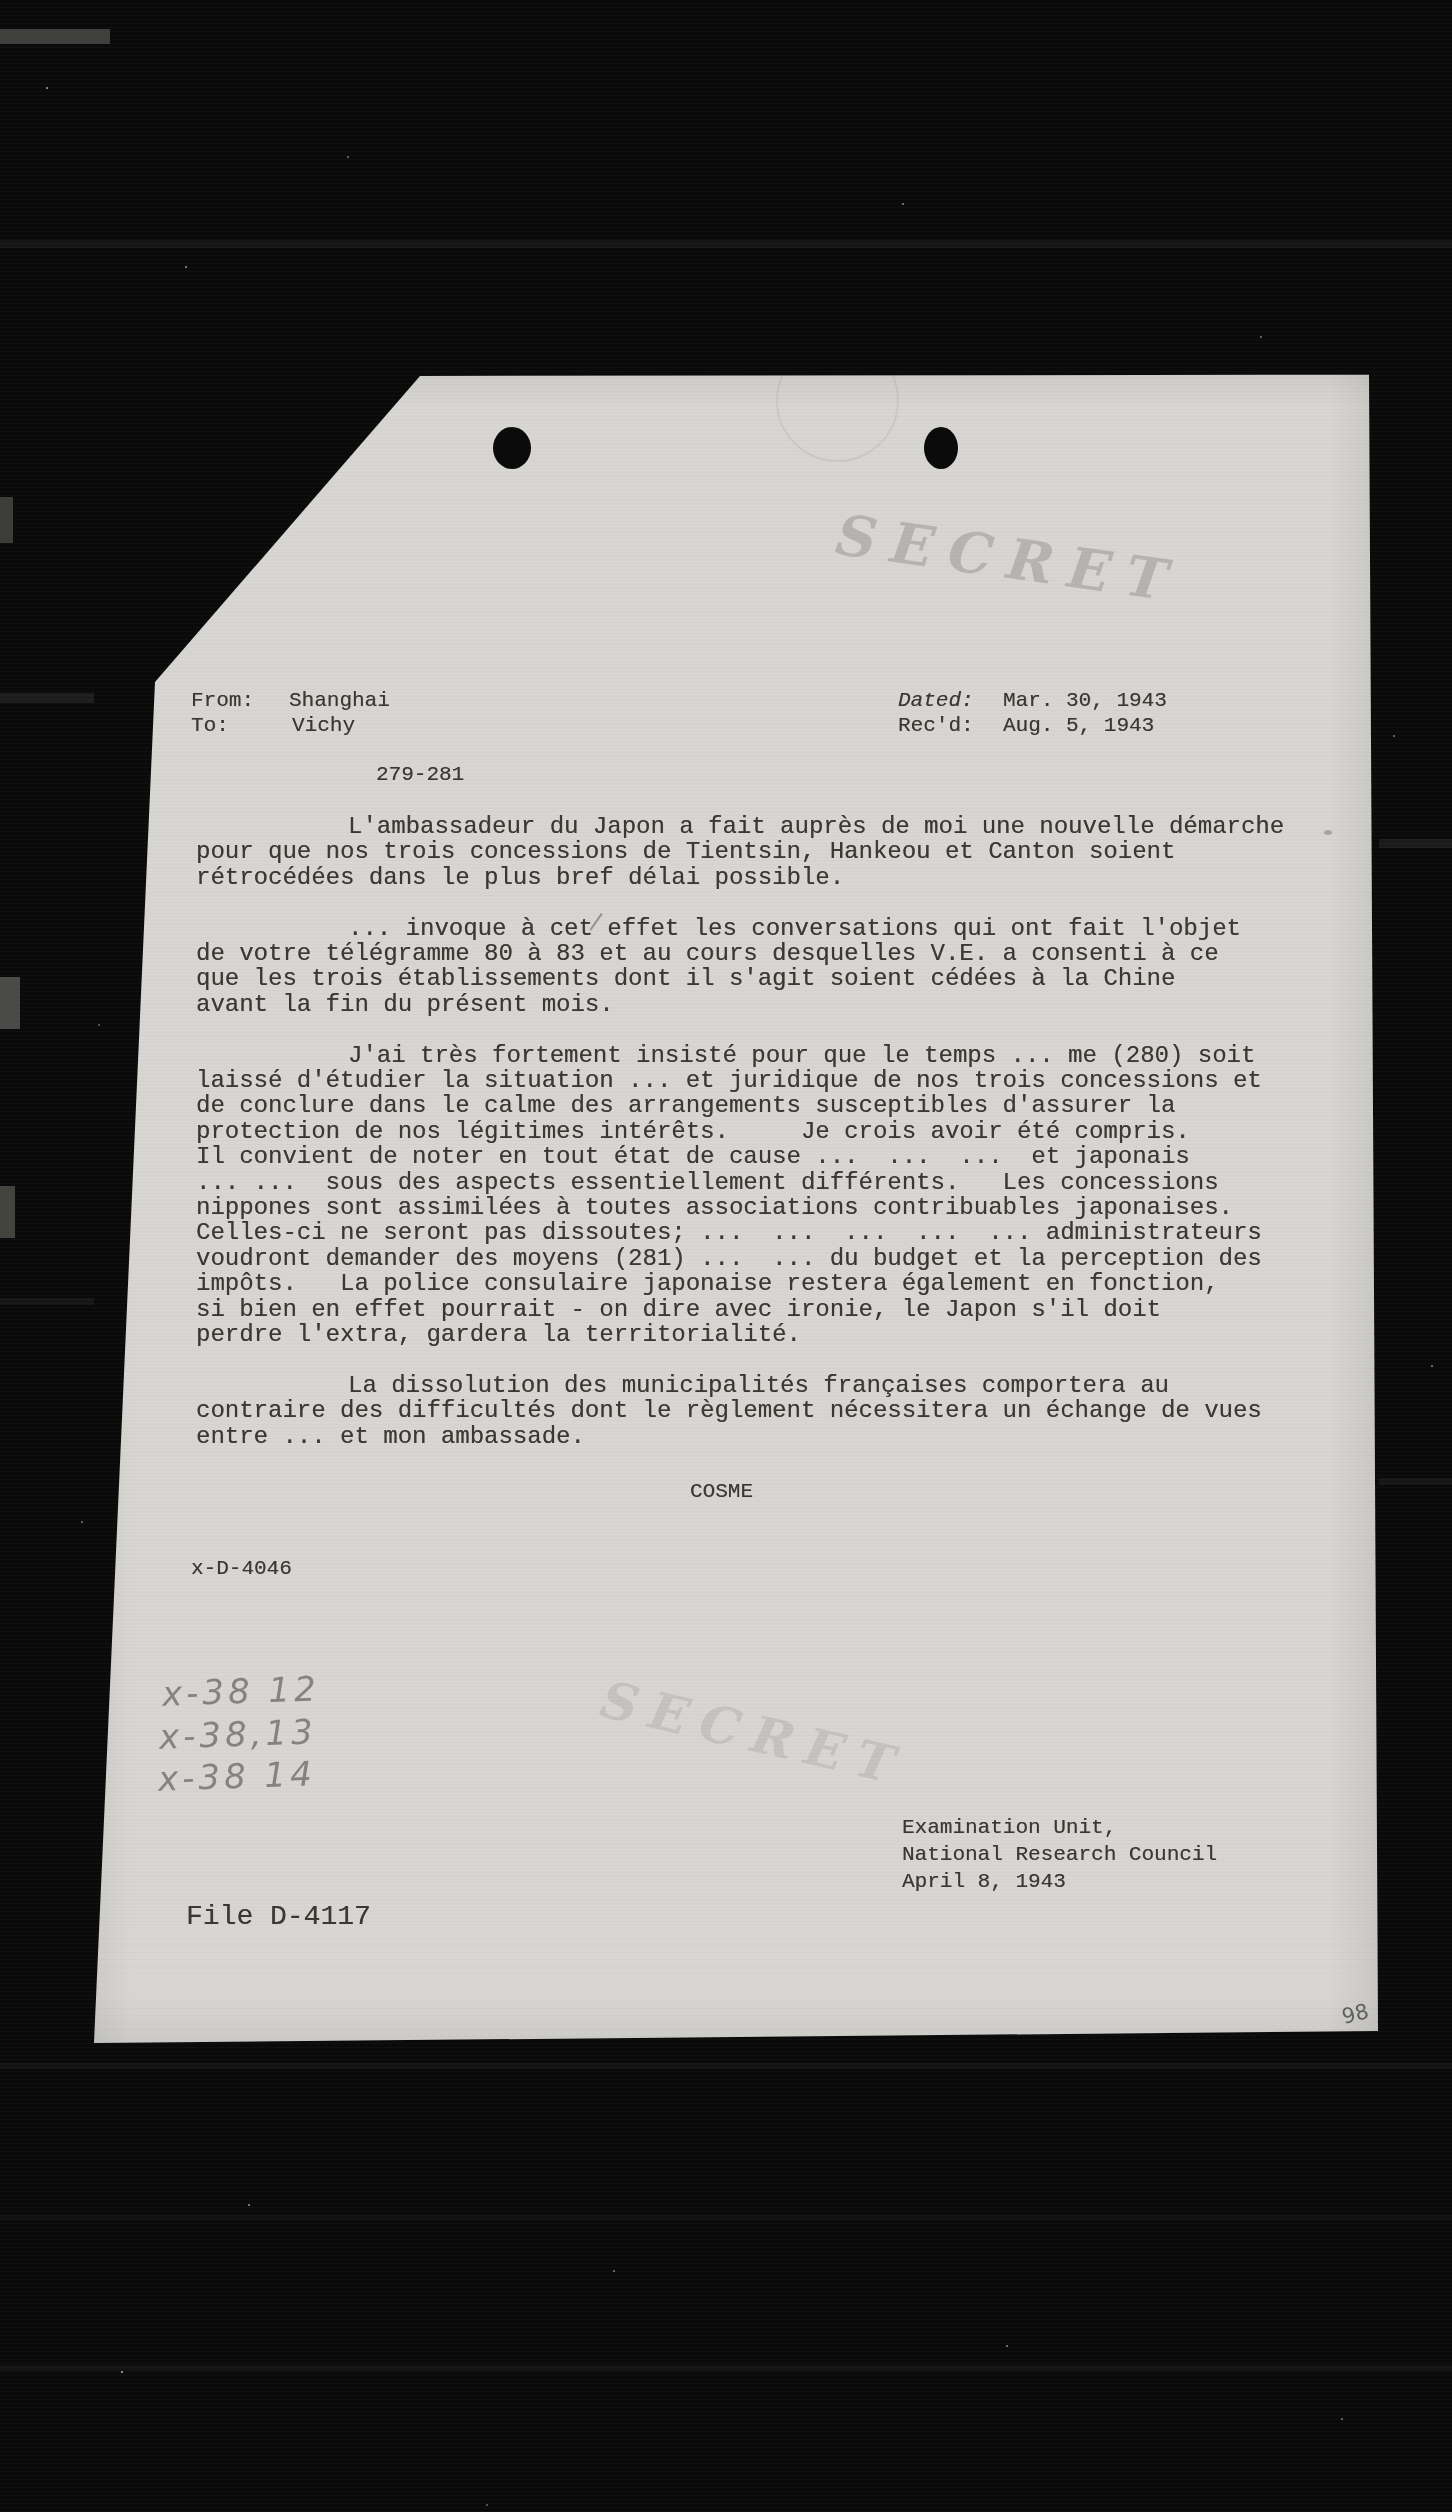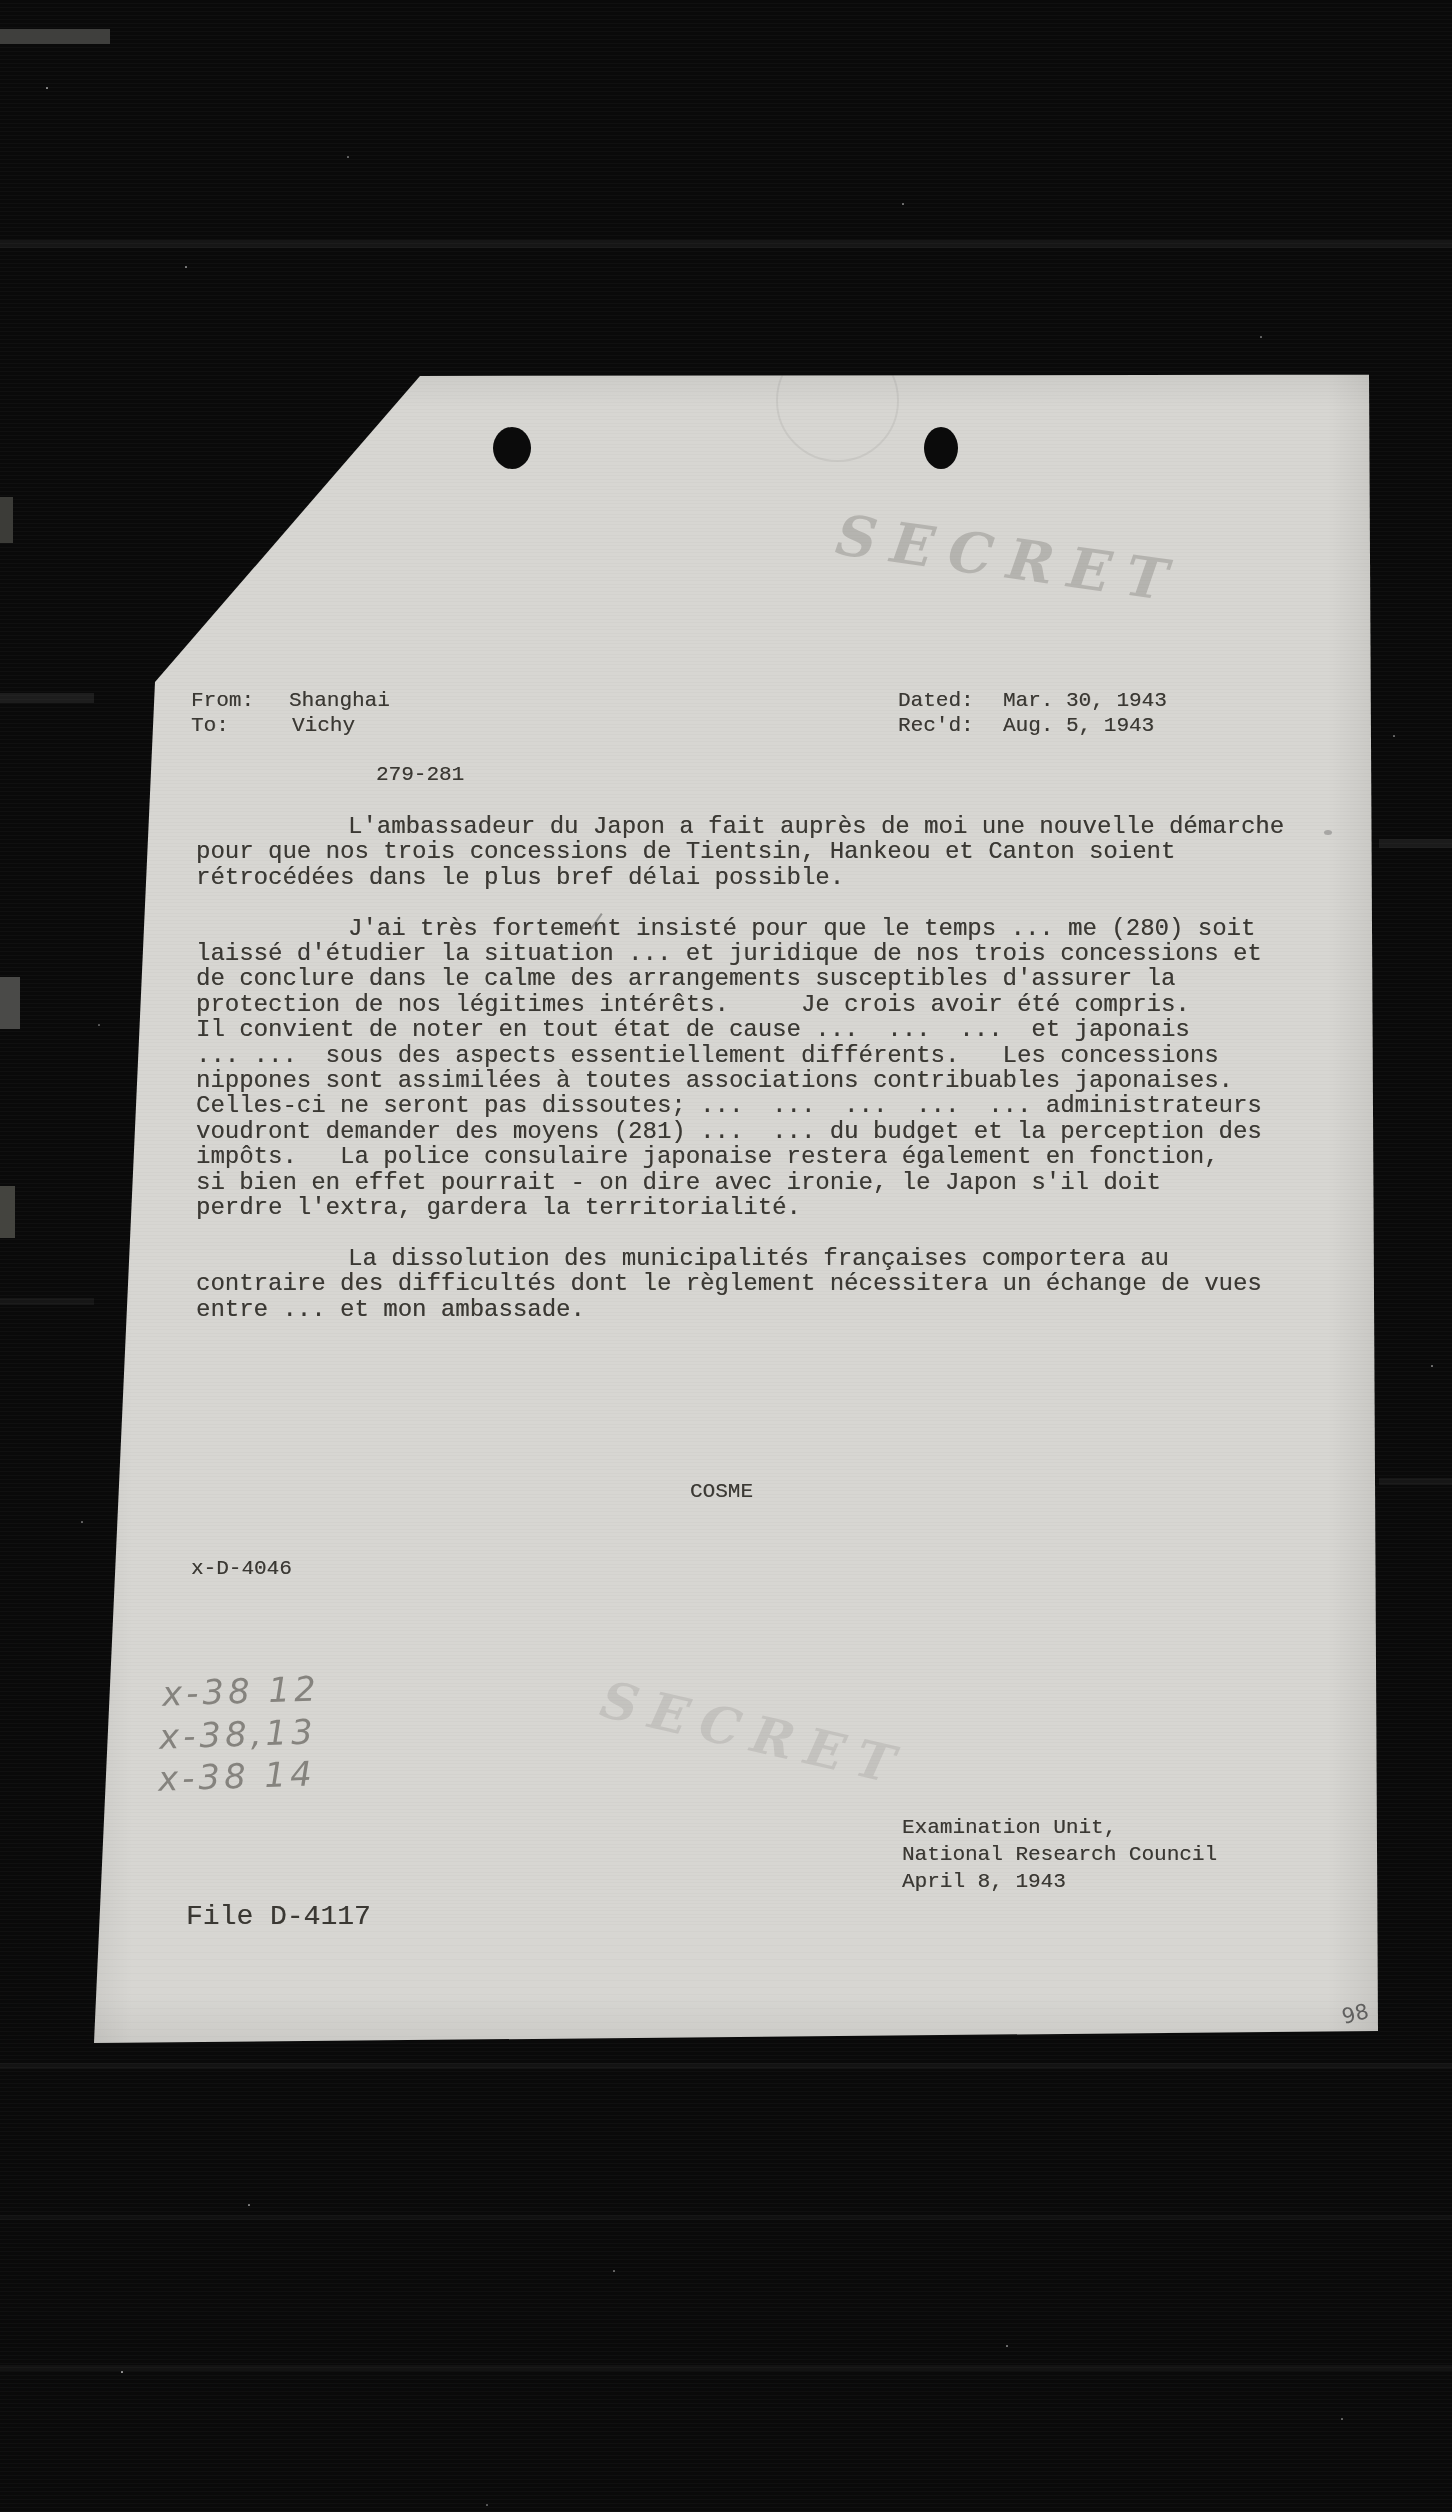--- a/index.html
+++ b/index.html
@@ -65,30 +65,34 @@
 
     <div class="round-stamp"></div>
 
     <div class="stamp stamp-top">SECRET</div>
     <div class="stamp stamp-bottom">SECRET</div>
 
     <div class="type" style="left:97px;top:315px;">From:</div>
     <div class="type" style="left:195px;top:315px;">Shanghai</div>
     <div class="type" style="left:97px;top:340px;">To:</div>
     <div class="type" style="left:198px;top:340px;">Vichy</div>
-    <div class="type" style="left:804px;top:315px;">Dated:</div>
+    <div class="type" style="left:804px;top:315px;font-style:italic;">Dated:</div>
     <div class="type" style="left:909px;top:315px;">Mar. 30, 1943</div>
     <div class="type" style="left:804px;top:340px;">Rec'd:</div>
     <div class="type" style="left:909px;top:340px;">Aug. 5, 1943</div>
     <div class="type" style="left:282px;top:389px;">279-281</div>
 
     <div class="para-flow">
       <div class="para">L'ambassadeur du Japon a fait auprès de moi une nouvelle démarche
 pour que nos trois concessions de Tientsin, Hankeou et Canton soient
 rétrocédées dans le plus bref délai possible.</div>
+      <div class="para">... invoque à cet effet les conversations qui ont fait l'objet
+de votre télégramme 80 à 83 et au cours desquelles V.E. a consenti à ce
+que les trois établissements dont il s'agit soient cédées à la Chine
+avant la fin du présent mois.</div>
       <div class="para">J'ai très fortement insisté pour que le temps ... me (280) soit
 laissé d'étudier la situation ... et juridique de nos trois concessions et
 de conclure dans le calme des arrangements susceptibles d'assurer la
 protection de nos légitimes intérêts.     Je crois avoir été compris.
 Il convient de noter en tout état de cause ...  ...  ...  et japonais
 ... ...  sous des aspects essentiellement différents.   Les concessions
 nippones sont assimilées à toutes associations contribuables japonaises.
 Celles-ci ne seront pas dissoutes; ...  ...  ...  ...  ... administrateurs
 voudront demander des moyens (281) ...  ... du budget et la perception des
 impôts.   La police consulaire japonaise restera également en fonction,

